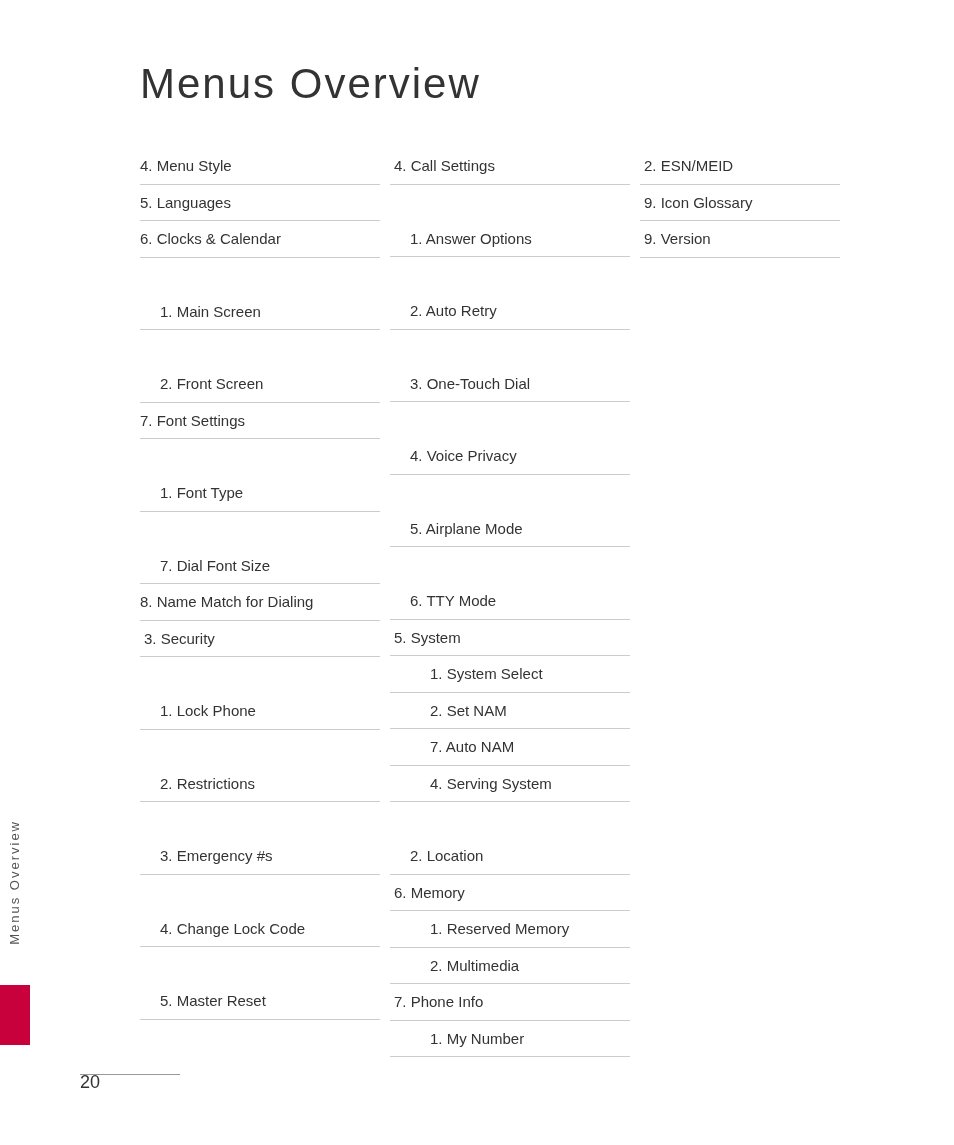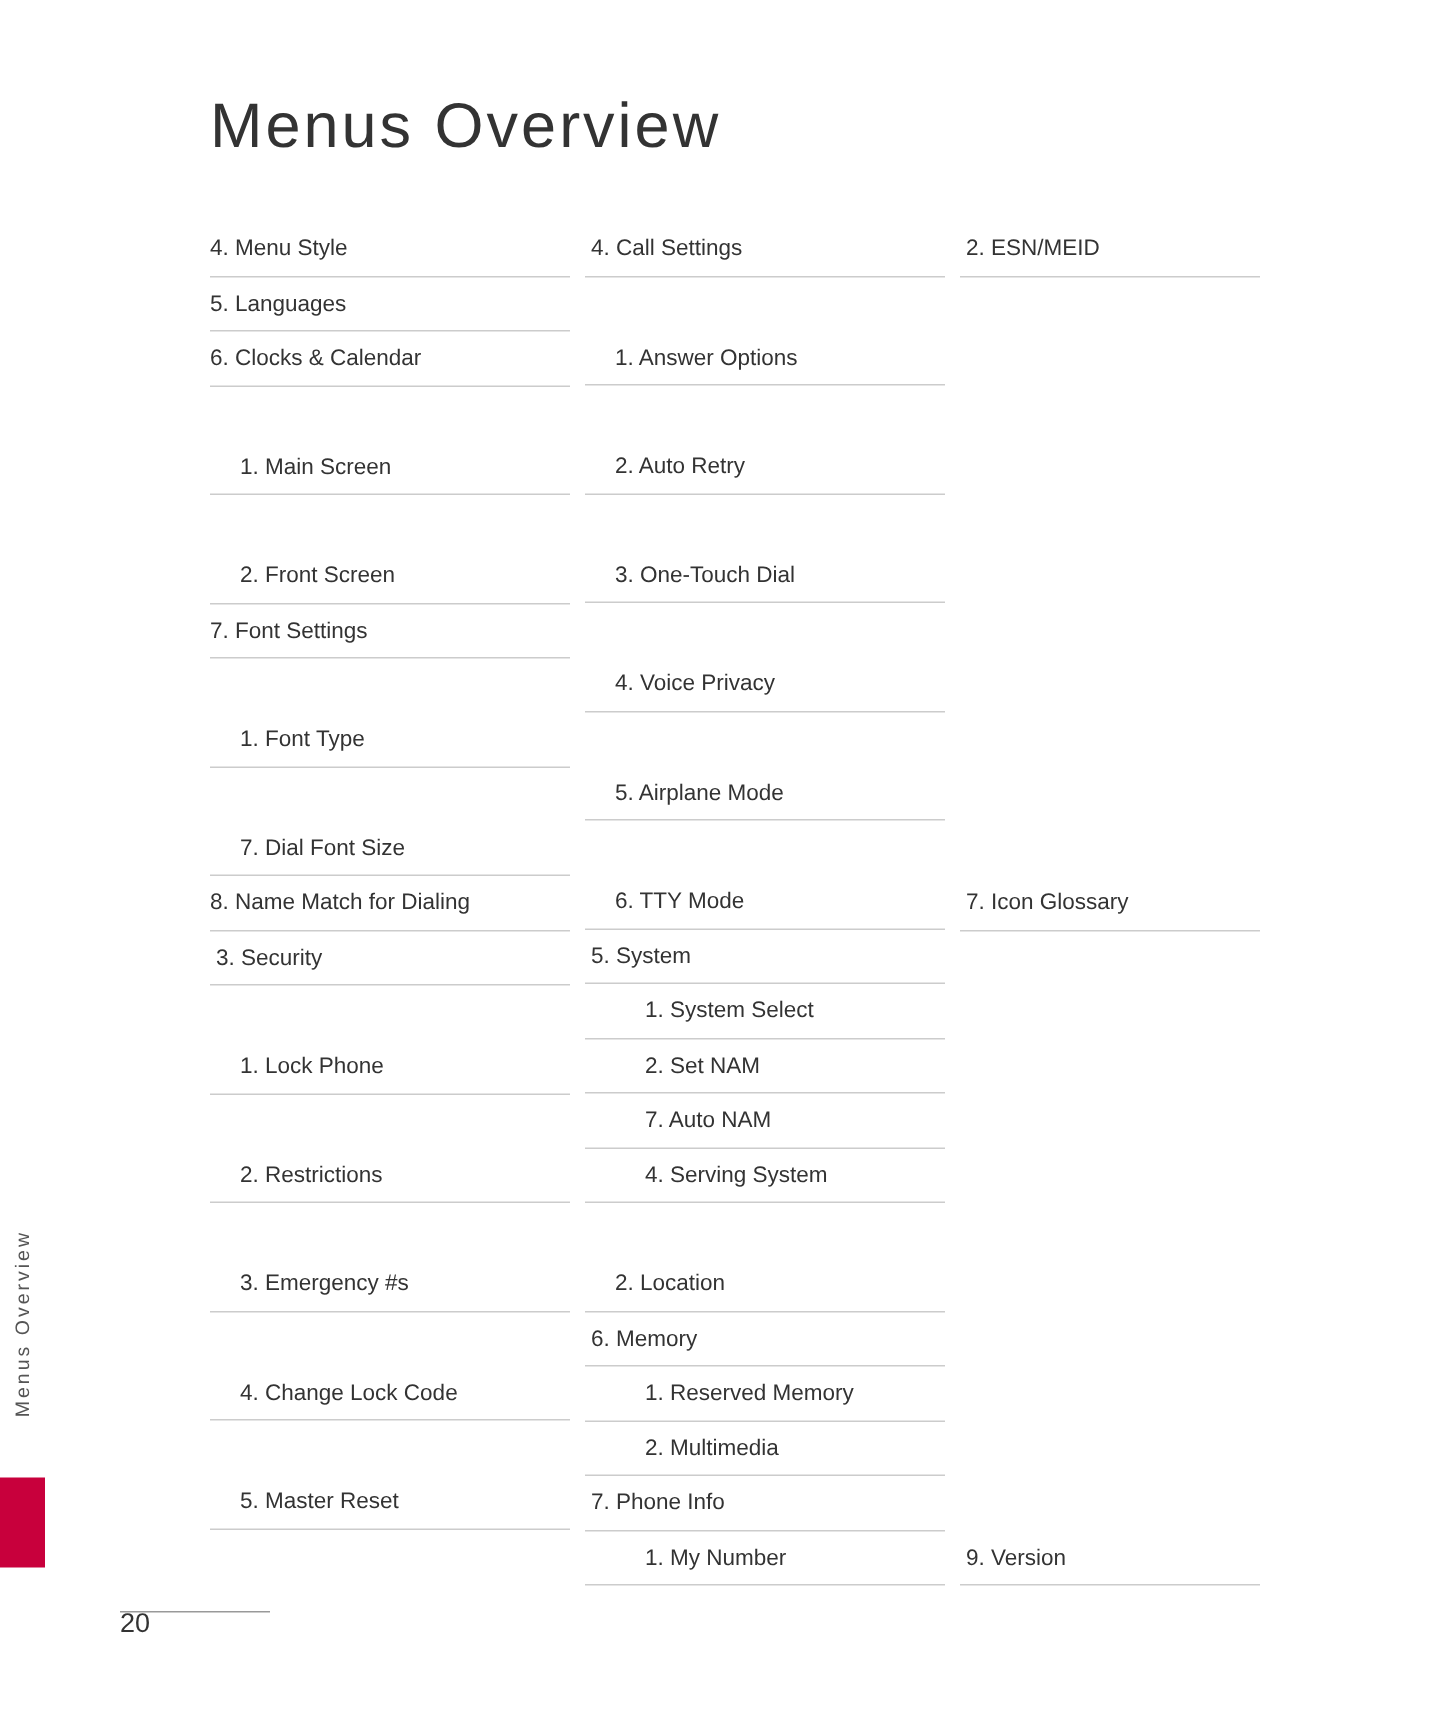--- a/index.html
+++ b/index.html
@@ -47,21 +47,20 @@
       margin-right: 10px;
     }
 
     .col2 {
       width: 240px;
       margin-right: 10px;
     }
 
     .col3 {
       width: 200px;
-      justify-content: space-between;
     }
 
     .menu-item {
       border-bottom: 1px solid #cccccc;
       padding: 8px 4px;
       font-size: 15px;
       color: #333333;
       line-height: 1.3;
     }
 
@@ -174,21 +173,21 @@
         <div class="menu-item level2">2.  Location</div>
         <div class="menu-item level0">6. Memory</div>
         <div class="menu-item level3">1.  Reserved Memory</div>
         <div class="menu-item level3">2.  Multimedia</div>
         <div class="menu-item level0">7. Phone Info</div>
         <div class="menu-item level3">1.  My Number</div>
       </div>
 
     <div class="column col3" id="col3-container">
     <div class="menu-item level0">2. ESN/MEID</div>
-        <div class="menu-item level0">7. Icon Glossary</div>
+        <div class="menu-item level0">9. Icon Glossary</div>
         <div class="menu-item level0">9.  Version</div>
       </div>
 
   </div>
 
   <div class="bottom-line"></div>
   <div class="page-number">20</div>
 
 </div>
 

